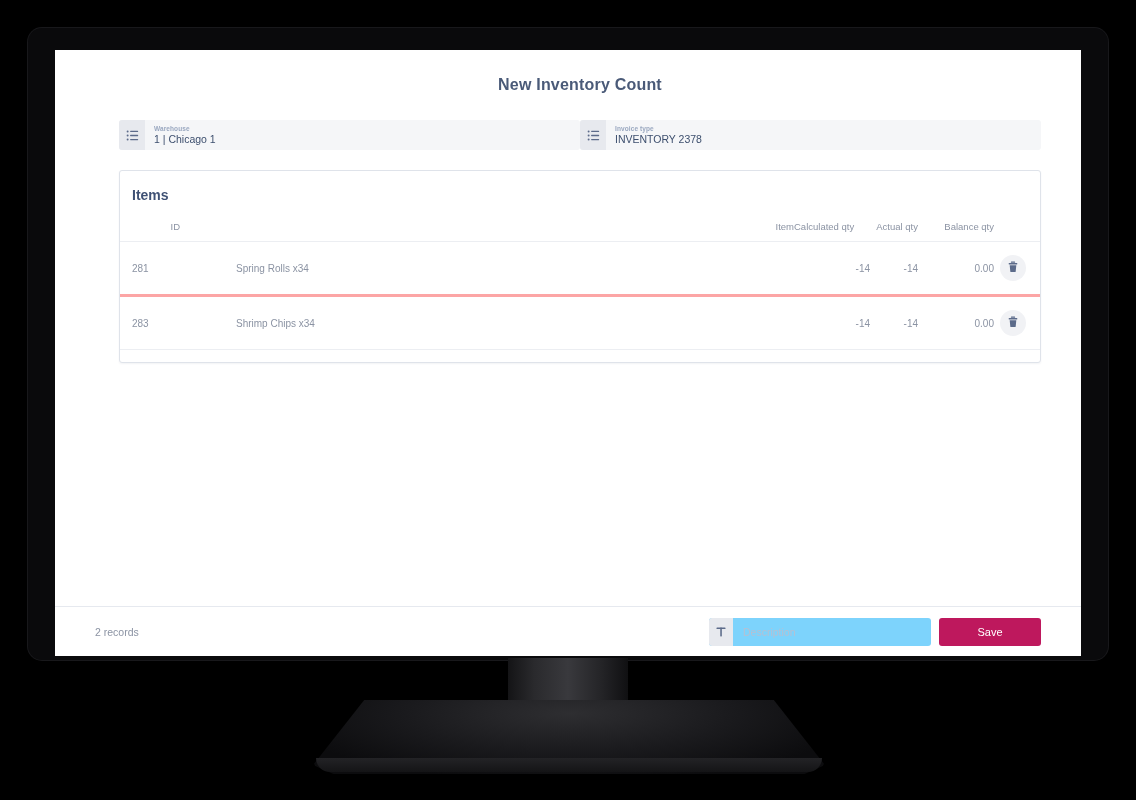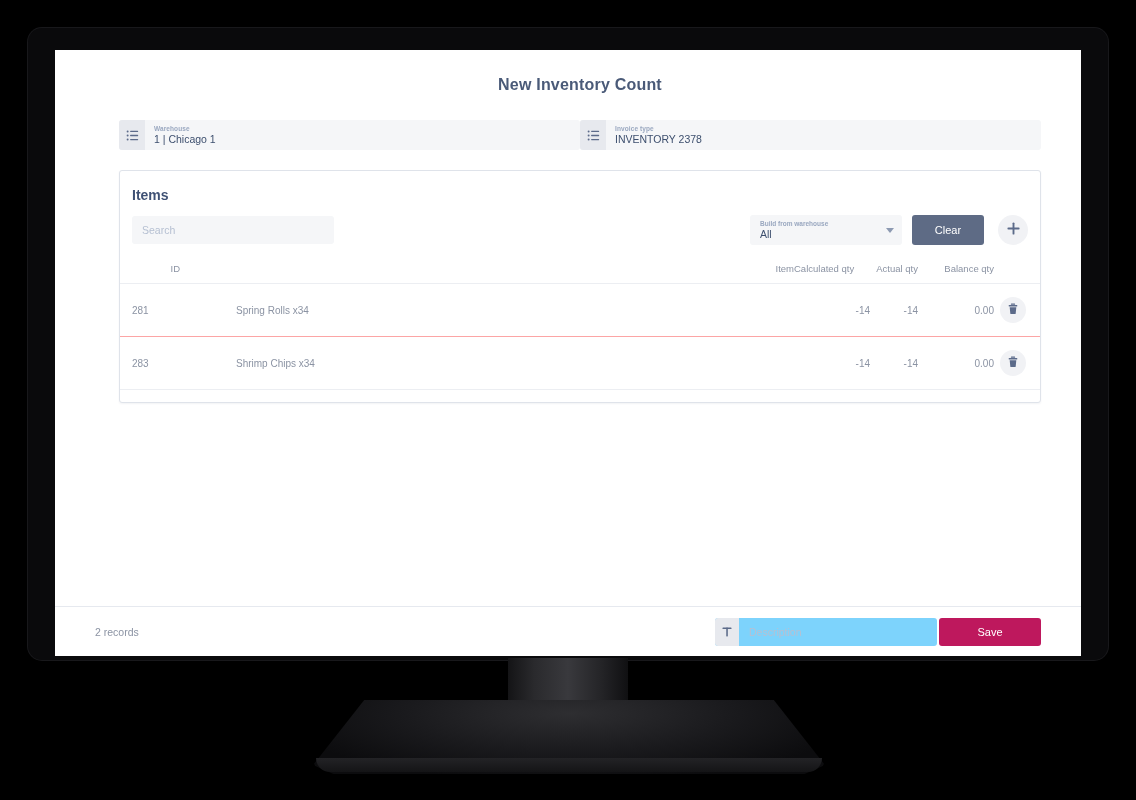--- a/index.html
+++ b/index.html
@@ -200,21 +200,21 @@
     font-weight: normal;
     color: #8b93a3;
     text-align: right;
     padding: 6px 0 9px 0;
     border-bottom: 1px solid #eceef2;
   }
   #items-table td {
     font-size: 10px;
     color: #8b93a3;
     padding: 13px 0;
-    border-bottom: 1px solid #fca5a5;
+    border-bottom: 3px solid #fca5a5;
   }
   #items-table tr:last-child td { border-bottom: 1px solid #eceef2; }
   .col-id { width: 60px; padding-left: 12px !important; }
   .col-item { width: auto; padding-left: 56px !important; }
   .col-num { text-align: right; width: 76px; }
   .col-num-mid { text-align: right; width: 48px; }
   .col-act { width: 46px; text-align: center; padding-right: 8px !important; }
   .trash-btn {
     width: 26px; height: 26px; border-radius: 50%;
     background: #f1f2f5; border: none;
@@ -223,21 +223,21 @@
   }
 
   
   #footer {
     flex: 0 0 auto;
     height: 50px;
     background: #ffffff;
     border-top: 1px solid #e6e9ef;
     display: flex; align-items: center;
     padding: 0 40px;
-    gap: 2px;
+    gap: 8px;
   }
   #records-count { font-size: 10.5px; color: #8b93a3; }
   #footer-spacer { flex: 1 1 auto; }
   #description-field {
     width: 222px; height: 28px;
     background: #7dd3fc;
     border-radius: 3px;
     display: flex; align-items: stretch; overflow: hidden;
   }
   #description-field .field-icon { background:#e7e9ee; width:24px; flex:0 0 24px; font-weight:bold; font-size:13px; }
@@ -306,43 +306,20 @@
           </div>
 
 
 
         </div>
 
         <div id="items-card">
 
           <div id="items-title">Items</div>
 
-          <div id="items-toolbar">
-            <input id="search-input" type="text" placeholder="Search" style="">
-            <div id="toolbar-spacer"></div>
-
-            <div id="build-select">
-              <div class="sel-body">
-                <div class="sel-label">Build from warehouse</div>
-                <div class="sel-value">All</div>
-              </div>
-              <div class="caret"></div>
-            </div>
-
-            <button id="clear-button">Clear</button>
-
-            <button id="add-button">
-              <span>
-                <svg width="15" height="15" viewBox="0 0 16 16" stroke="currentColor" stroke-width="2" stroke-linecap="round">
-                  <line x1="8" y1="2.5" x2="8" y2="13.5"></line>
-                  <line x1="2.5" y1="8" x2="13.5" y2="8"></line>
-                </svg>
-              </span>
-            </button>
-          </div>
 
           <table id="items-table">
             <thead>
               <tr>
                 <th class="col-id">ID</th>
                 <th class="col-item">Item</th>
                 <th class="col-num" style="text-align:left">Calculated qty</th>
                 <th class="col-num-mid" style="text-align:right">Actual qty</th>
                 <th class="col-num" style="text-align:right">Balance qty</th>
                 <th class="col-act"></th>

